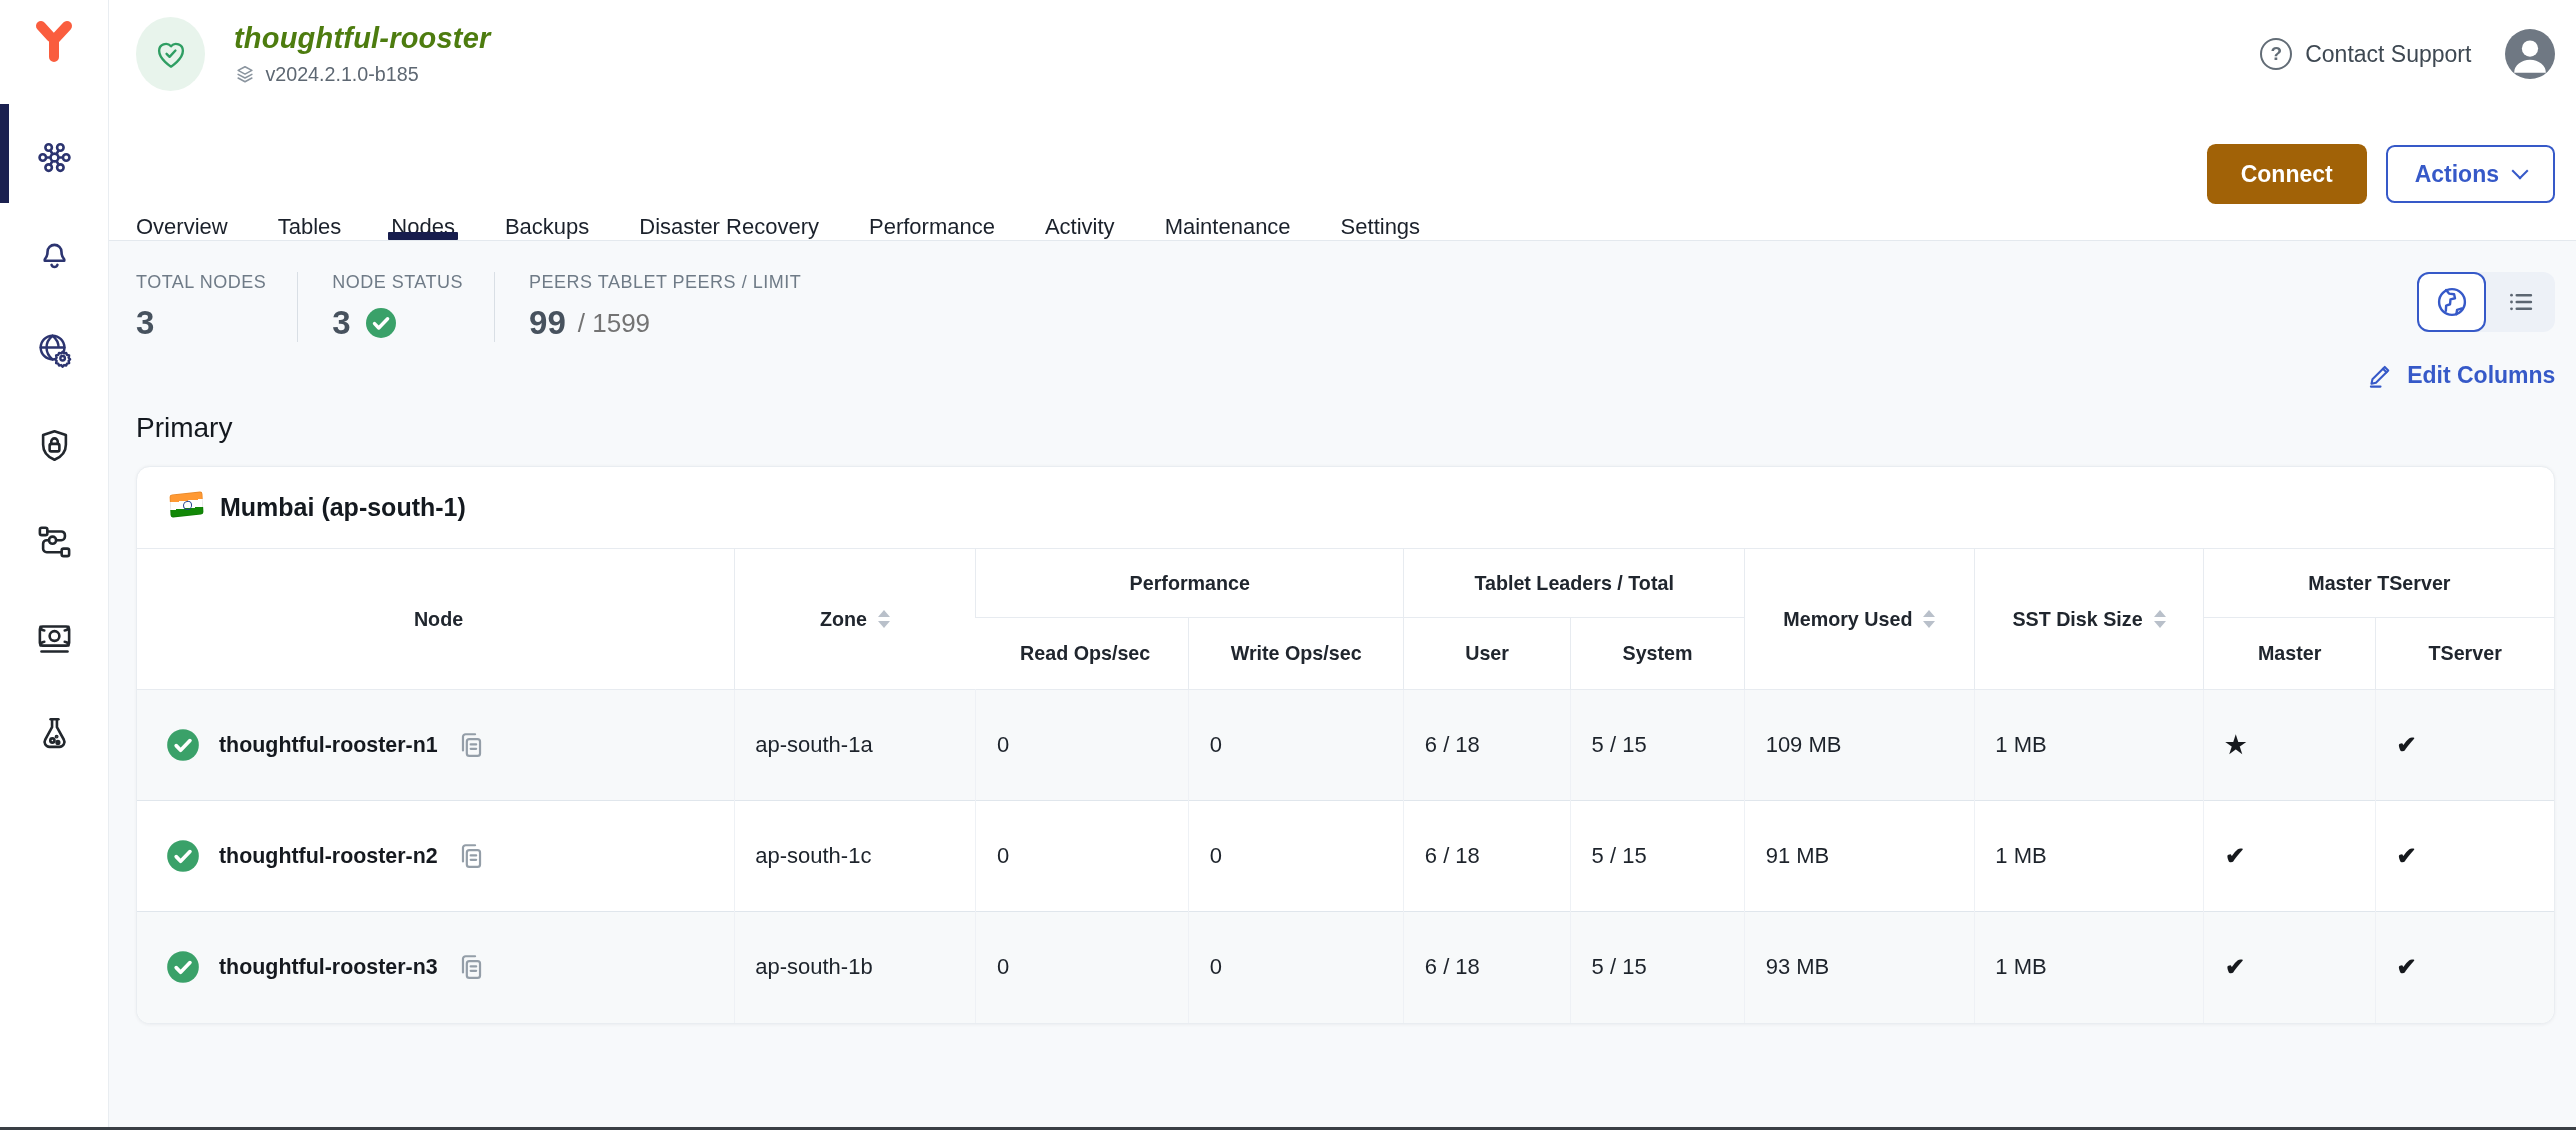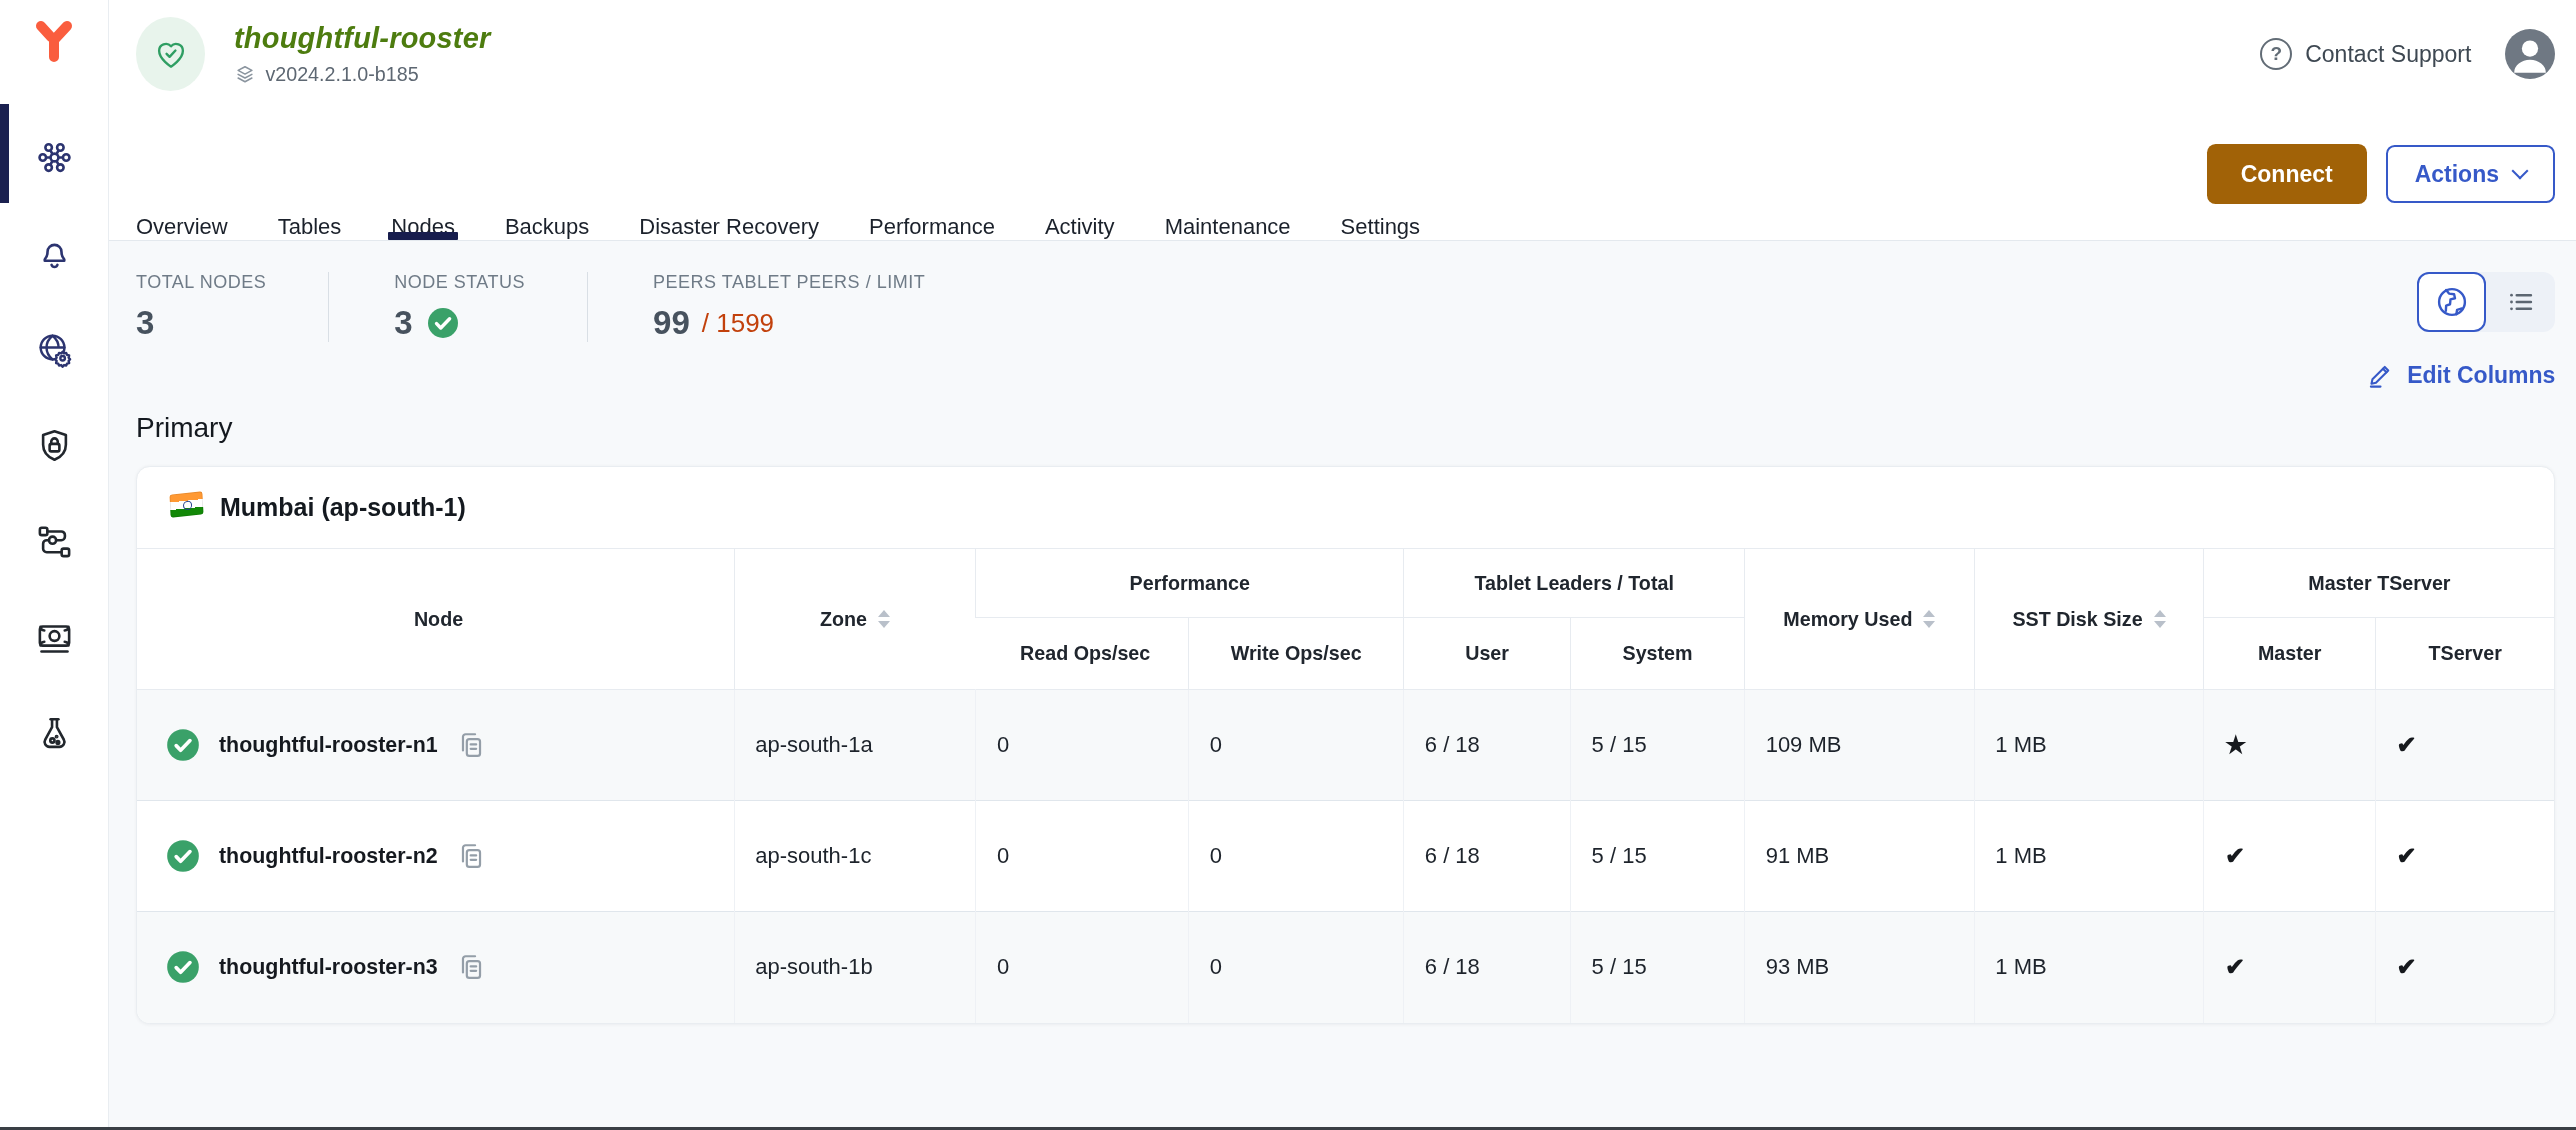--- a/index.html
+++ b/index.html
@@ -73,25 +73,25 @@
   }
   .btn-actions {
     background: #fff; color: #3659c8; font-size: 23px; font-weight: 600;
     font-family: inherit; padding: 13.7px 27px; border: 2.1px solid #3659c8; border-radius: 8.6px;
     display: flex; align-items: center; gap: 15.4px; cursor: pointer;
   }
   .chev { width: 12px; height: 12px; border-right: 2.6px solid #3659c8; border-bottom: 2.6px solid #3659c8; transform: rotate(45deg); margin-top: -6px; }
   
   .content { flex: 1; padding: 31px 20.6px 0 27px; }
   .summary-row { display: flex; align-items: stretch; }
-  .stat { padding-right: 62px; margin-right: 65px; border-right: 1.7px solid #d9dfe5; }
+  .stat { padding-right: 31px; margin-right: 34px; border-right: 1.7px solid #d9dfe5; }
   .stat:nth-child(3) { border-right: none; }
   .stat-label { font-size: 18px; letter-spacing: 0.5px; color: #6f7b87; font-weight: 500; }
   .stat-value { margin-top: 11px; font-size: 33px; font-weight: 700; color: #47525e; display: flex; align-items: center; gap: 12px; }
-  .stat-suffix { font-size: 26px; font-weight: 400; color: #c2410c; }
+  .stat-suffix { font-size: 26px; font-weight: 400; color: #737373; }
   .view-toggle { margin-left: auto; align-self: flex-start; display: flex; background: #edf1f7; border-radius: 12px; }
   .toggle-btn { width: 69px; height: 60px; display: flex; align-items: center; justify-content: center; border-radius: 12px; cursor: pointer; }
   .toggle-btn.selected { background: #fff; border: 2.6px solid #3659c8; }
   .edit-row { display: flex; justify-content: flex-end; margin-top: 19px; }
   .edit-link { display: flex; align-items: center; gap: 11px; color: #3659c8; font-size: 23px; font-weight: 600; cursor: pointer; }
   .section-title { margin-top: 22px; font-size: 28px; font-weight: 400; color: #14191f; }
   
   .card {
     margin-top: 22px; background: #fff;
     border: 0.9px solid #e9edf1; border-radius: 13.7px;

